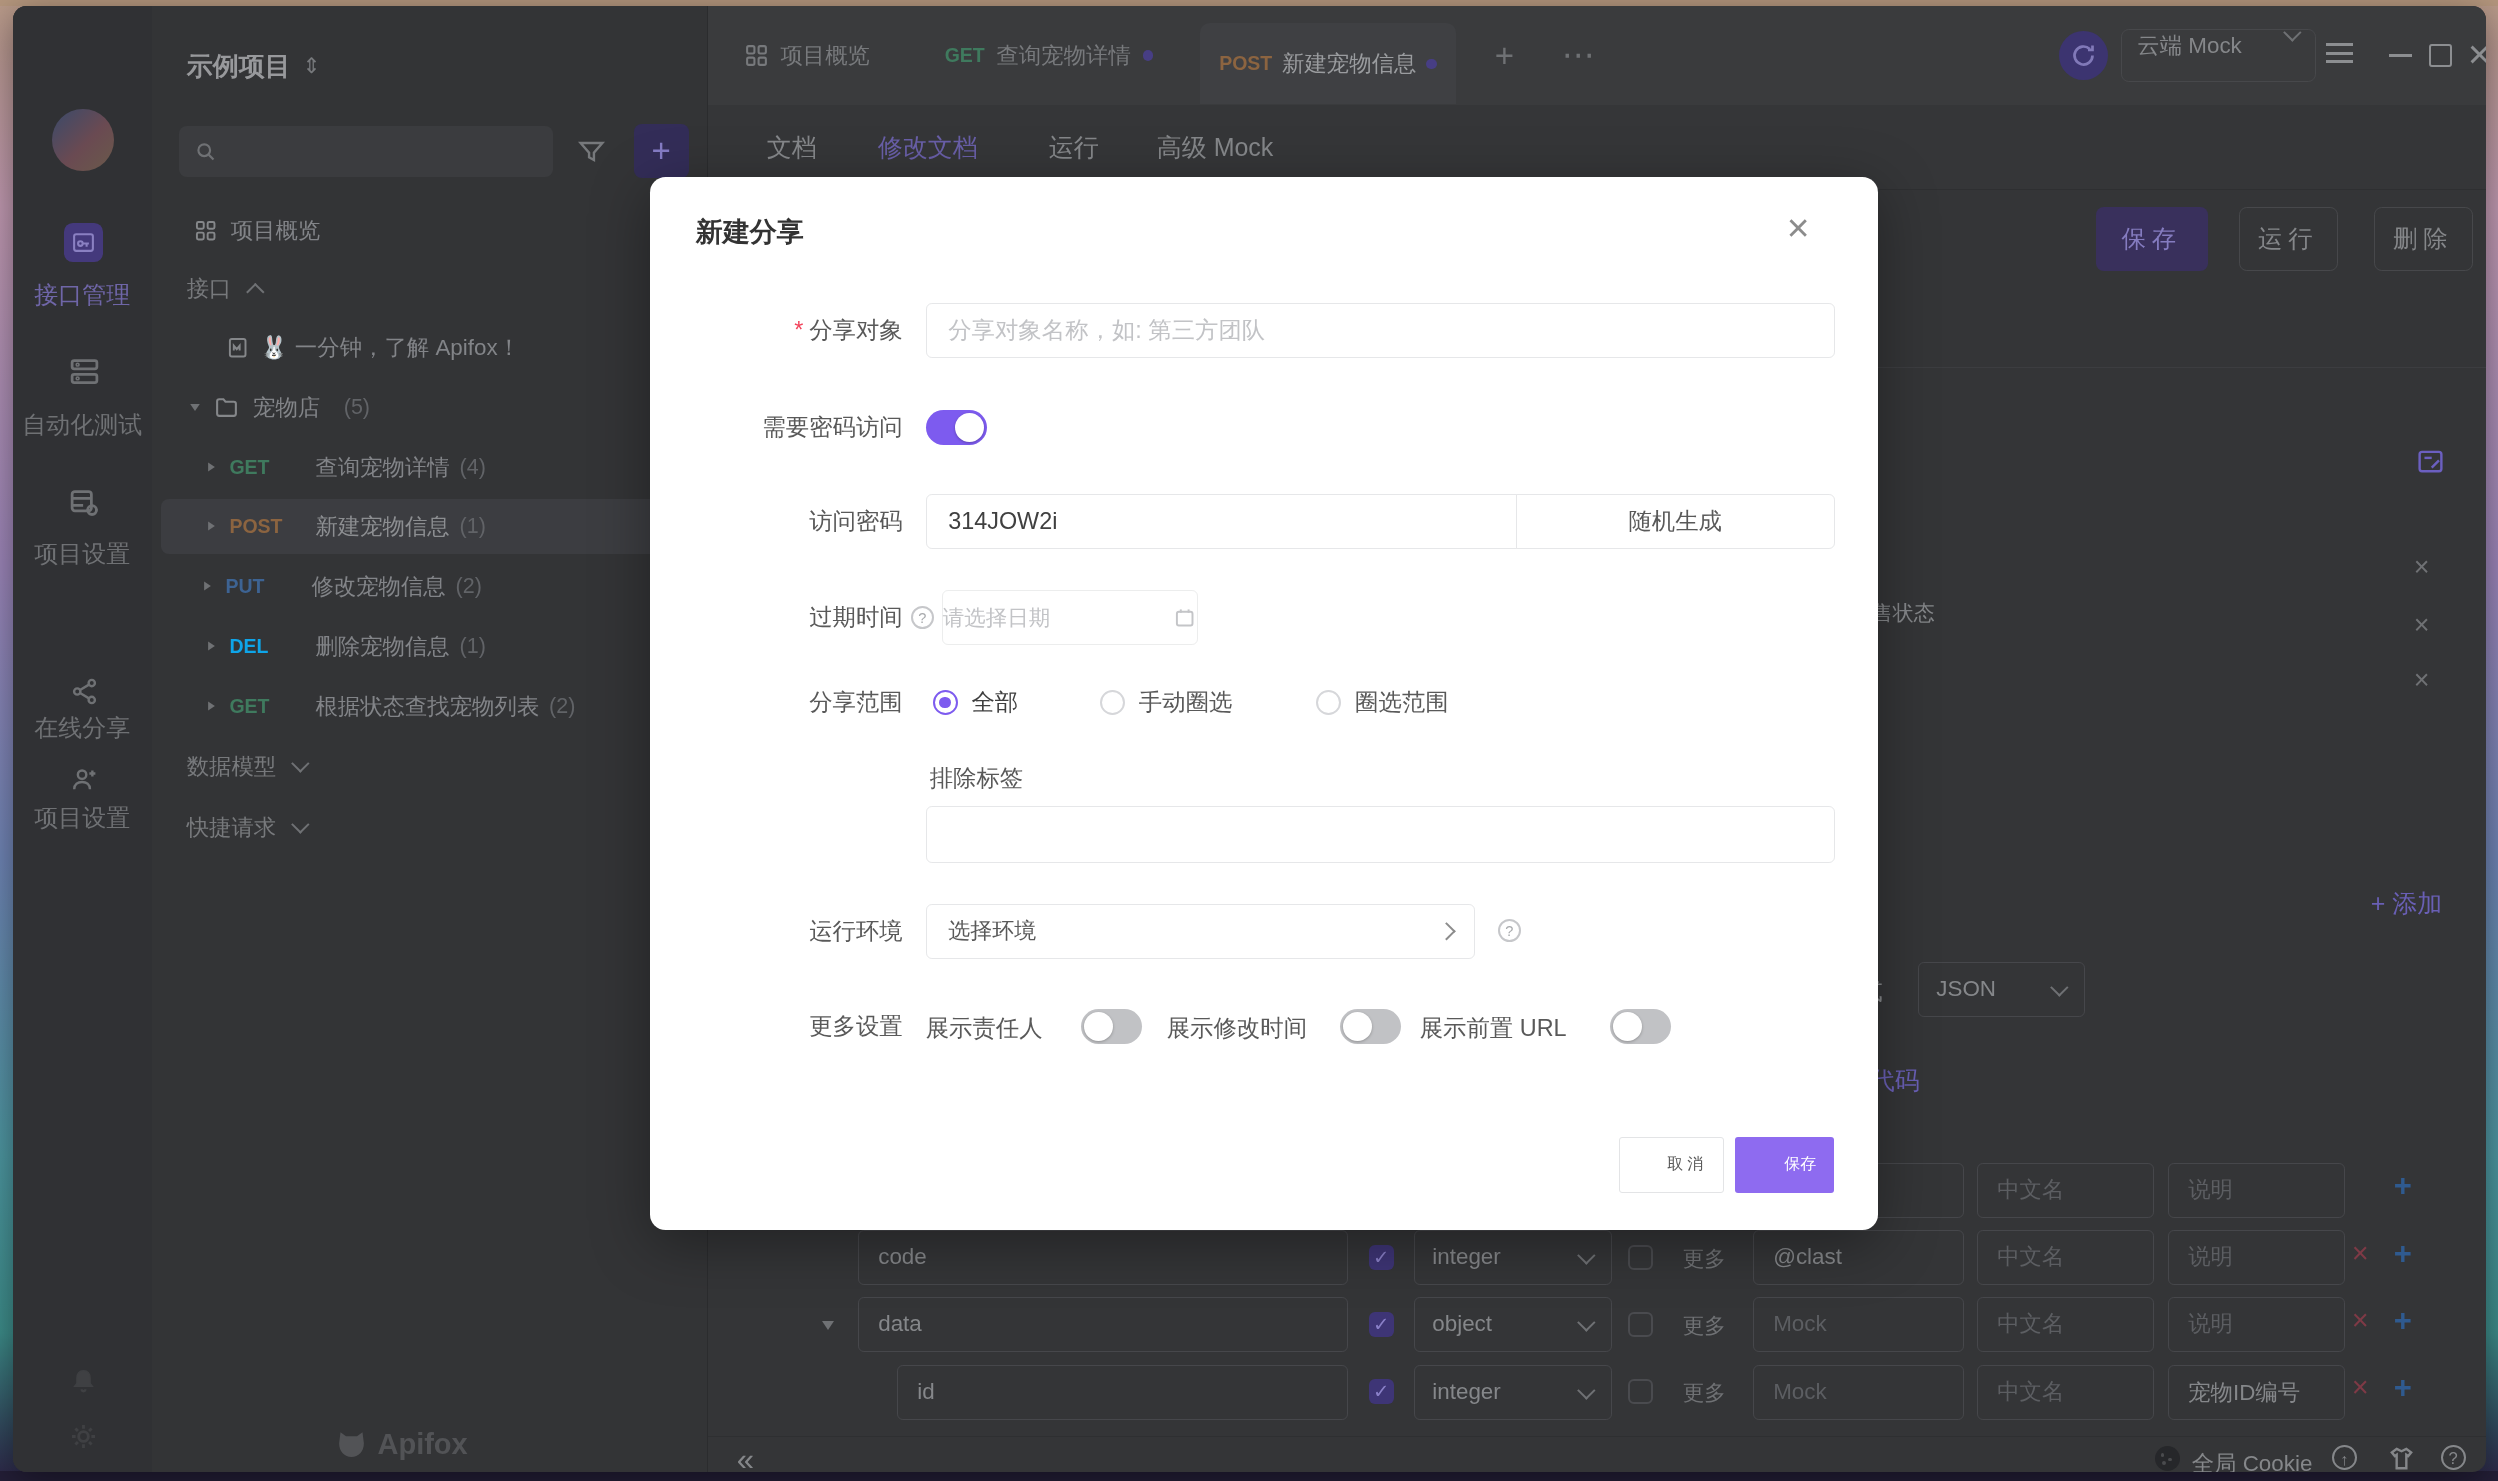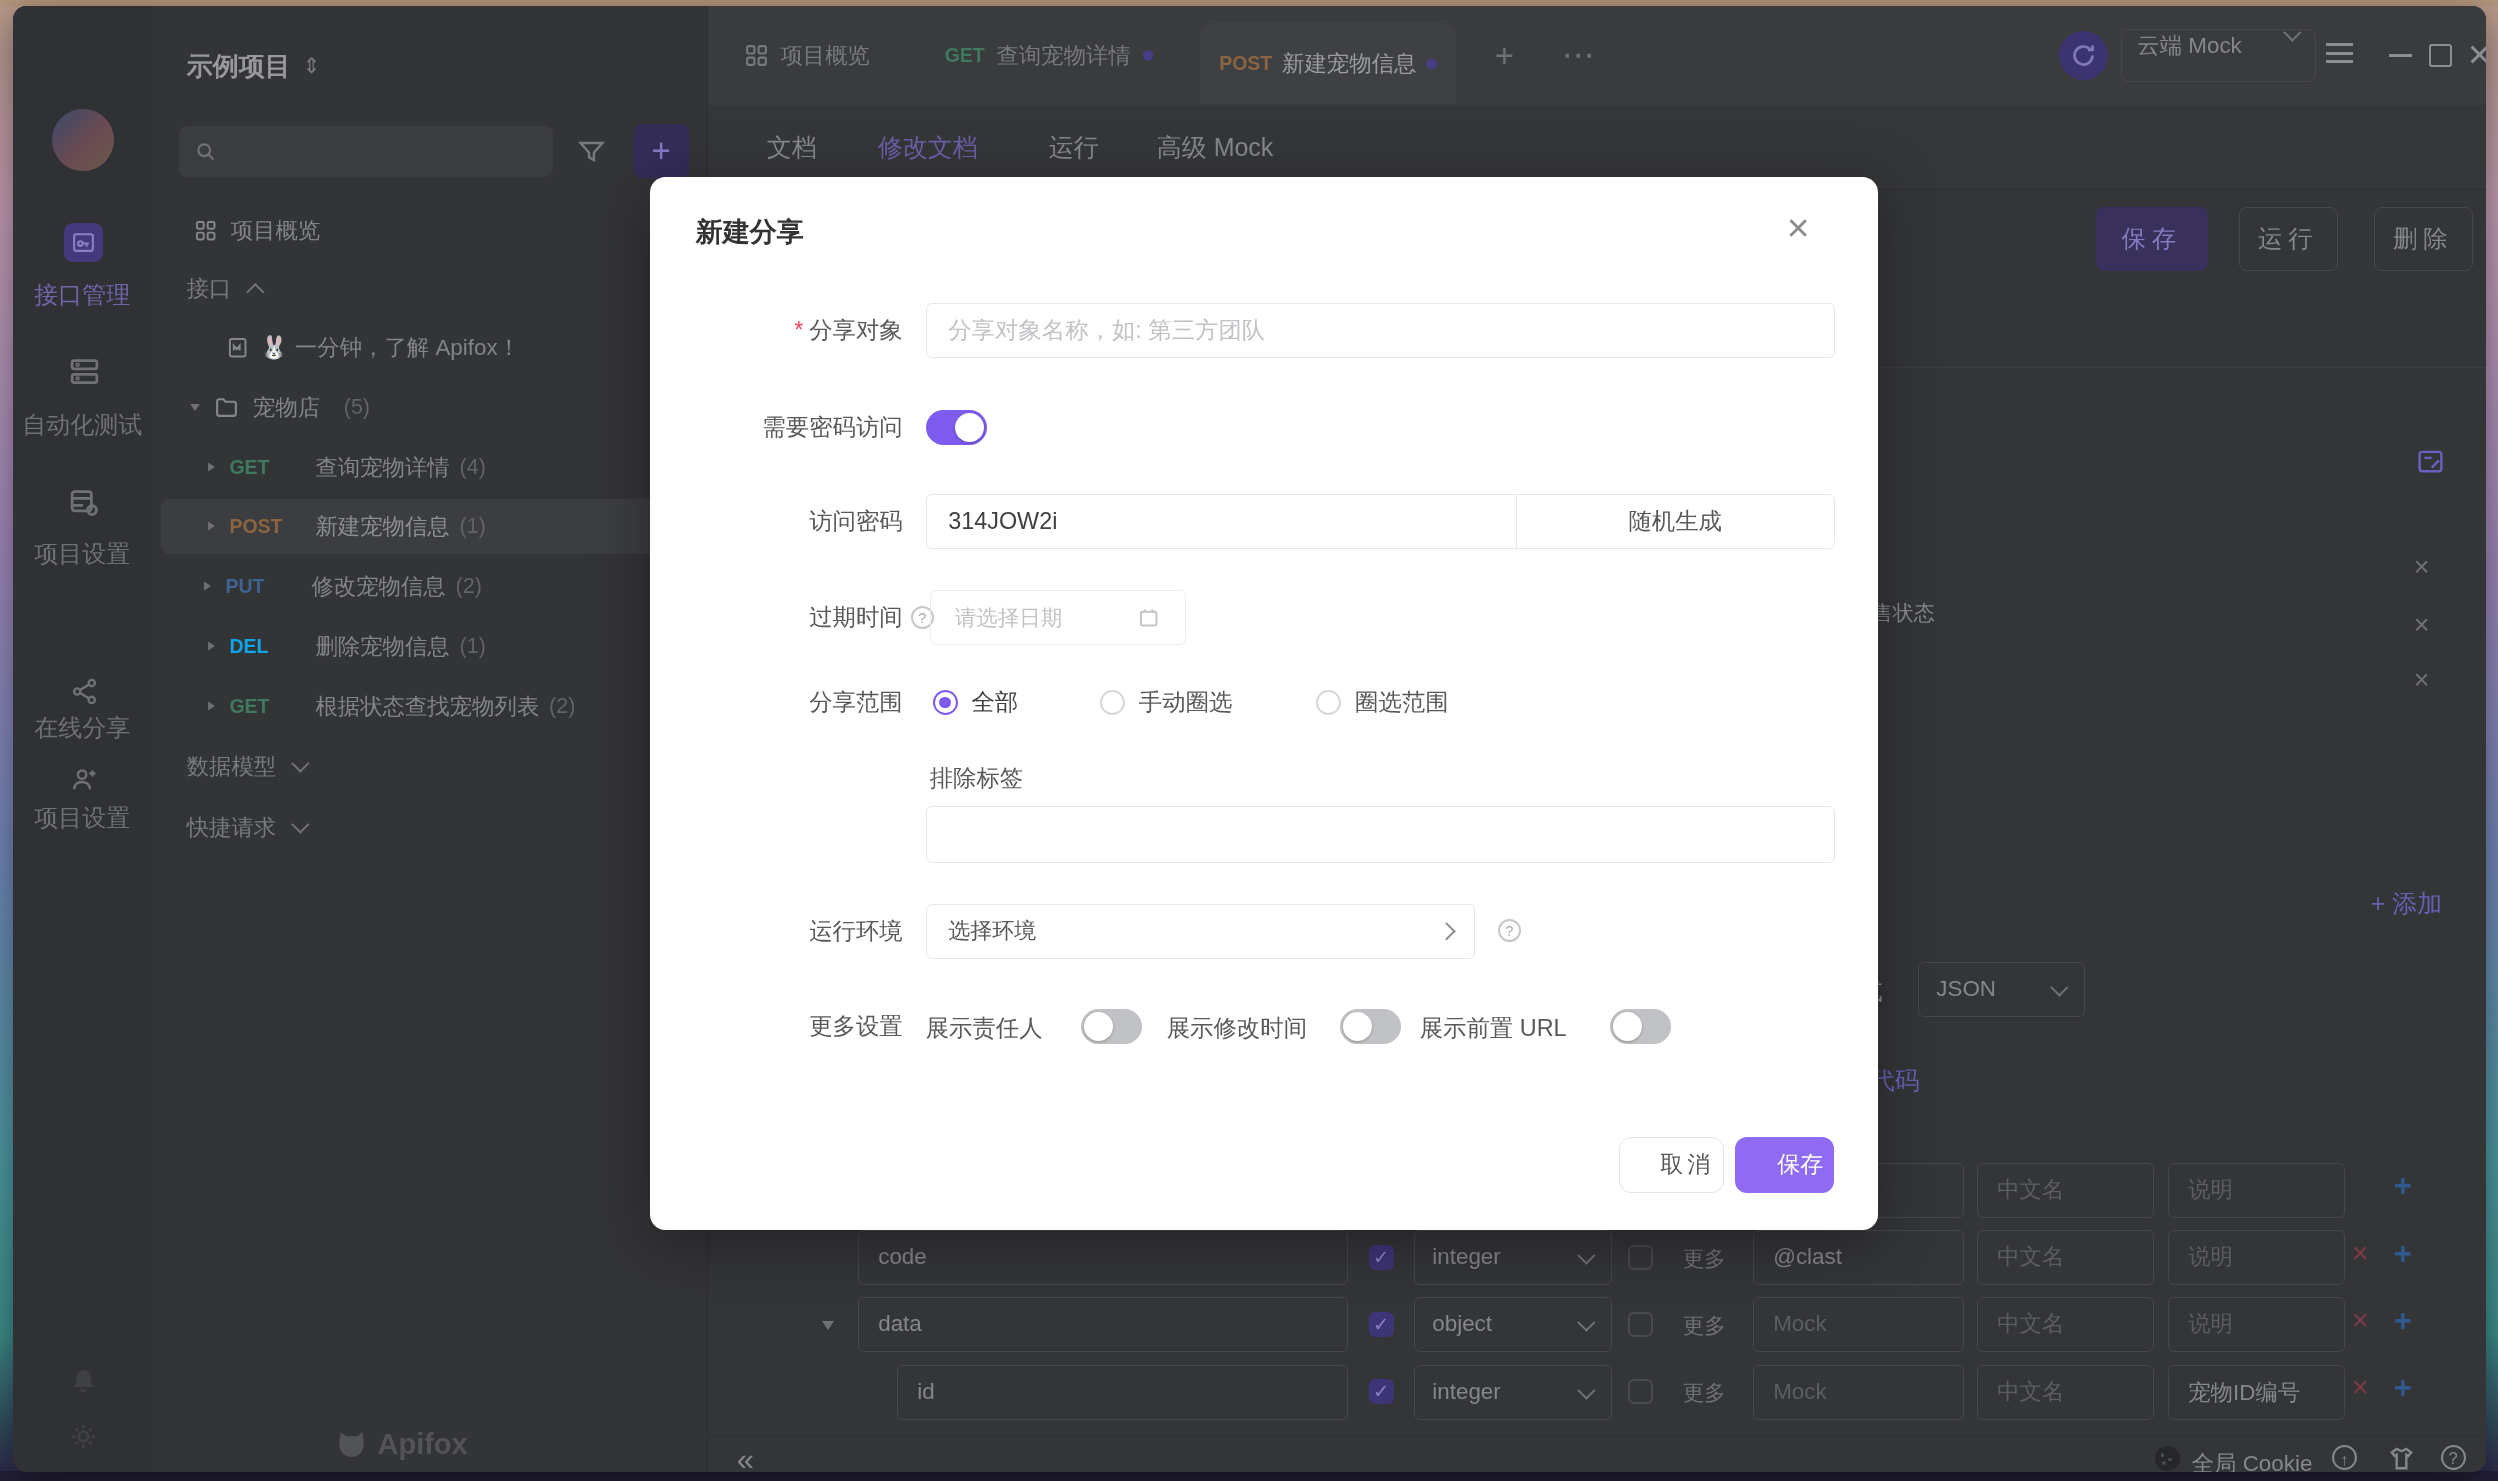--- a/index.html
+++ b/index.html
@@ -57,21 +57,21 @@
   .switch{position:absolute;width:61px;height:35px;border-radius:17.6px;}
   .switch .knob{position:absolute;top:2.9px;width:29px;height:29px;border-radius:50%;background:#fff;box-shadow:0 1px 2.9px rgba(0,0,0,.25);}
   .switch.on{background:#7d5bef;}
   .switch.on .knob{right:2.9px;}
   .switch.off{background:#c1c2c5;}
   .switch.off .knob{left:2.9px;}
   .radio{width:25px;height:25px;border-radius:50%;border:2px solid #d6d7da;background:#fff;box-sizing:border-box;position:relative;}
   .radio.checked{border:2px solid #7d5bef;}
   .radio.checked::after{content:"";position:absolute;left:50%;top:50%;width:11.7px;height:11.7px;margin:-5.9px 0 0 -5.9px;border-radius:50%;background:#7d5bef;}
   .helpq{display:inline-flex;align-items:center;justify-content:center;width:23.4px;height:23.4px;border-radius:50%;border:2px solid #c6c7ca;color:#a8aaad;font-size:14.6px;box-sizing:border-box;}
-  .mbtn{position:absolute;height:56px;border-radius:12px;font-size:23px;display:flex;align-items:center;justify-content:center;box-sizing:border-box;cursor:pointer;padding-left:32px;}
+  .mbtn{position:absolute;height:56px;border-radius:3px;font-size:16px;display:flex;align-items:center;justify-content:center;box-sizing:border-box;cursor:pointer;padding-left:32px;}
   .mbtn.ghost{border:1px solid #e3e4e6;color:#595959;background:#fff;letter-spacing:3.9px;}
   .mbtn.primary{background:#8e6bf0;color:#fff;}
   svg{display:block;}
 </style>
 </head>
 <body>
 
 <div class="abs desktop-top"></div>
 <div class="abs taskbar"></div>
 
@@ -408,21 +408,21 @@
       </div>
 
     <div class="mlabel" style="left:0;top:317px;">访问密码</div>
     <input class="m-input" style="left: 276px; top: 317px; width: 591px; border-radius: 5.9px 0px 0px 5.9px;" value="314JOW2i">
     <div class="abs" style="left:866px;top:317px;width:319px;height:55px;border:1px solid #e6e7e9;border-radius:0 5.9px 5.9px 0;box-sizing:border-box;display:flex;align-items:center;justify-content:center;font-size:23.4px;color:#595959;cursor:pointer;">随机生成</div>
 
     <div class="mlabel" style="left:0;top:413px;">
       <span>过期时间</span>
     </div>
     <span class="helpq abs" style="left:261px;top:429px;">?</span>
-    <div class="abs" style="left:280px;top:413px;width:256px;height:55px;border:1px solid #eceded;border-radius:5.9px;box-sizing:border-box;display:flex;align-items:center;justify-content:space-between;padding:0 24px;">
+    <div class="abs" style="left:292px;top:413px;width:256px;height:55px;border:1px solid #eceded;border-radius:5.9px;box-sizing:border-box;display:flex;align-items:center;justify-content:space-between;padding:0 0;">
       <span style="font-size:21.5px;color:#c2c3c6;">请选择日期</span>
       <svg width="23.4" height="23.4" viewBox="0 0 24 24" fill="none" stroke="#c4c5c8" stroke-width="2">
           <rect x="4" y="6" width="16" height="14" rx="2"></rect>
           <line x1="8" y1="3.5" x2="8" y2="7"></line>
           <line x1="16" y1="3.5" x2="16" y2="7"></line>
         </svg>
     </div>
 
     <div class="mlabel" style="left:0;top:498px;">分享范围</div>
     <div class="abs" style="left:283px;top:498px;height:55px;display:flex;align-items:center;">

